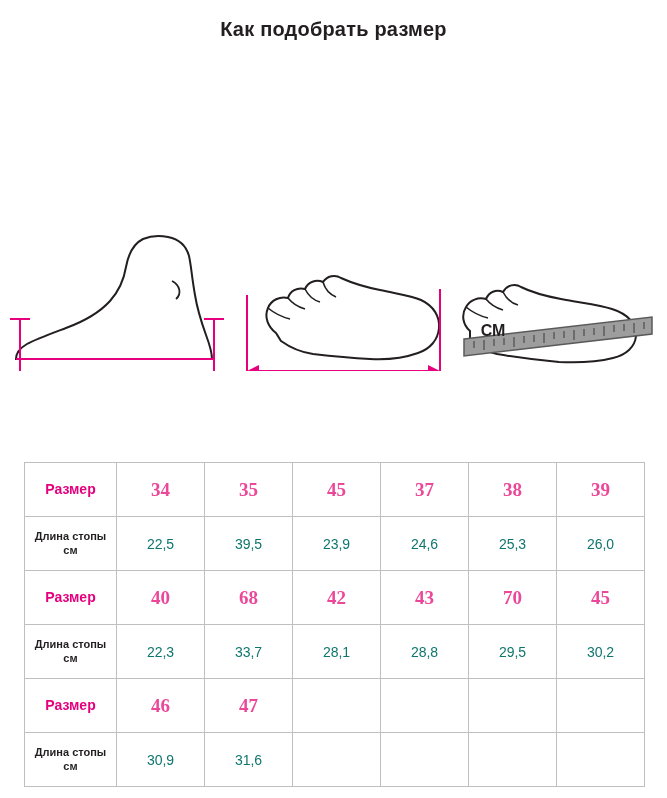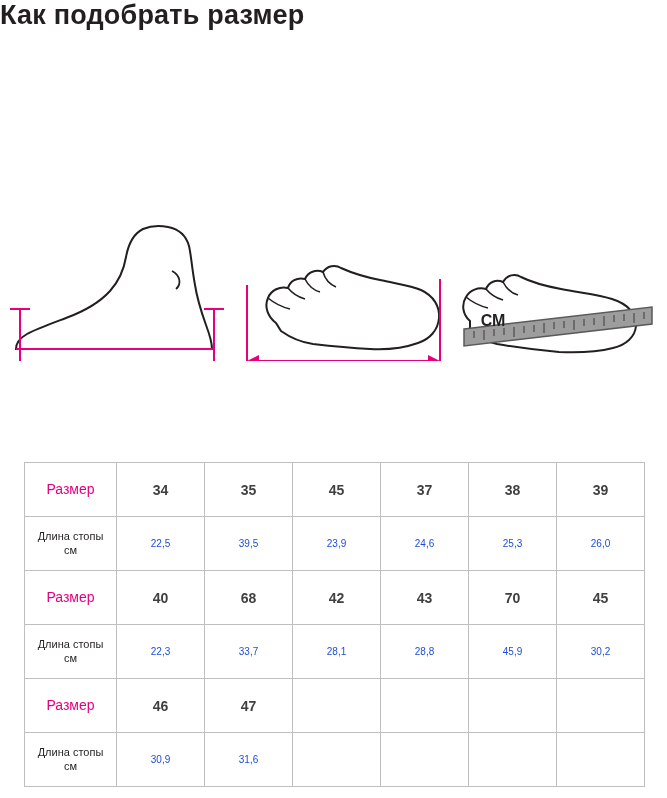--- a/index.html
+++ b/index.html
@@ -9,24 +9,25 @@
   body {
     width: 667px;
     height: 798px;
     background: #ffffff;
     font-family: "Liberation Sans", sans-serif;
     color: #231f20;
     position: relative;
     overflow: hidden;
   }
   .title {
-    text-align: left;
-    font-size: 27px;
+    text-align: center;
+    font-size: 20px;
     font-weight: bold;
     color: #231f20;
+    margin-top: 18px;
     letter-spacing: 0.2px;
   }
   .illustrations {
     position: relative;
     width: 667px;
     height: 320px;
     margin-top: 10px;
   }
   .illustrations svg {
     display: block;
@@ -40,30 +41,31 @@
   table.size-table {
     border-collapse: collapse;
     width: 620px;
     table-layout: fixed;
   }
   table.size-table td {
     border: 1px solid #bfbfbf;
     height: 51px;
     text-align: center;
     vertical-align: middle;
-    font-size: 10px;
-    color: #1d4ed8;
+    font-size: 14px;
+    color: #0f766e;
   }
   table.size-table td.head {
     font-weight: bold;
-    color: #404040;
-    font-size: 14px;
+    color: #ec4899;
+    font-size: 19px;
+    font-family: Liberation Serif, serif;
   }
   table.size-table td.rowlabel {
-    font-weight: normal;
+    font-weight: bold;
     font-size: 11px;
     color: #231f20;
     line-height: 1.25;
   }
   table.size-table td.rowlabel.head-label {
     color: #e6007e;
     font-size: 14px;
   }
   table.size-table td.empty {
     border-color: #bfbfbf;
@@ -218,21 +220,21 @@
       </tr>
       <tr>
         <td class="rowlabel">
           <span>Длина стопы</span><br>
           <span>см</span>
         </td>
         <td>22,3</td>
         <td>33,7</td>
         <td>28,1</td>
         <td>28,8</td>
-        <td>45,9</td>
+        <td>29,5</td>
         <td>30,2</td>
       </tr>
 
       <tr>
         <td class="rowlabel head-label">Размер</td>
         <td class="head">46</td>
         <td class="head">47</td>
         <td class="head empty"></td>
         <td class="head empty"></td>
         <td class="head empty"></td>

